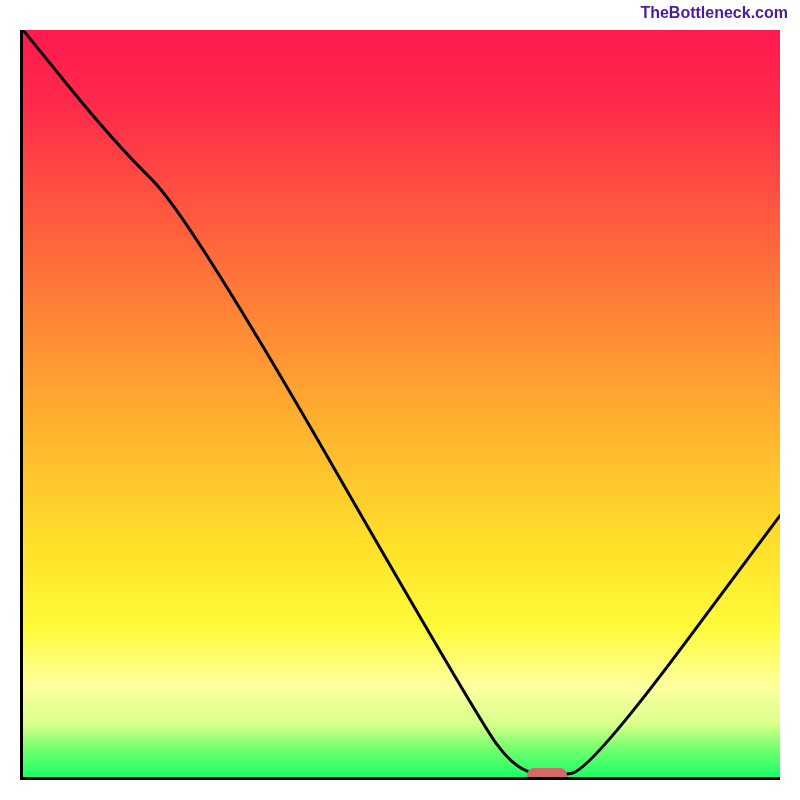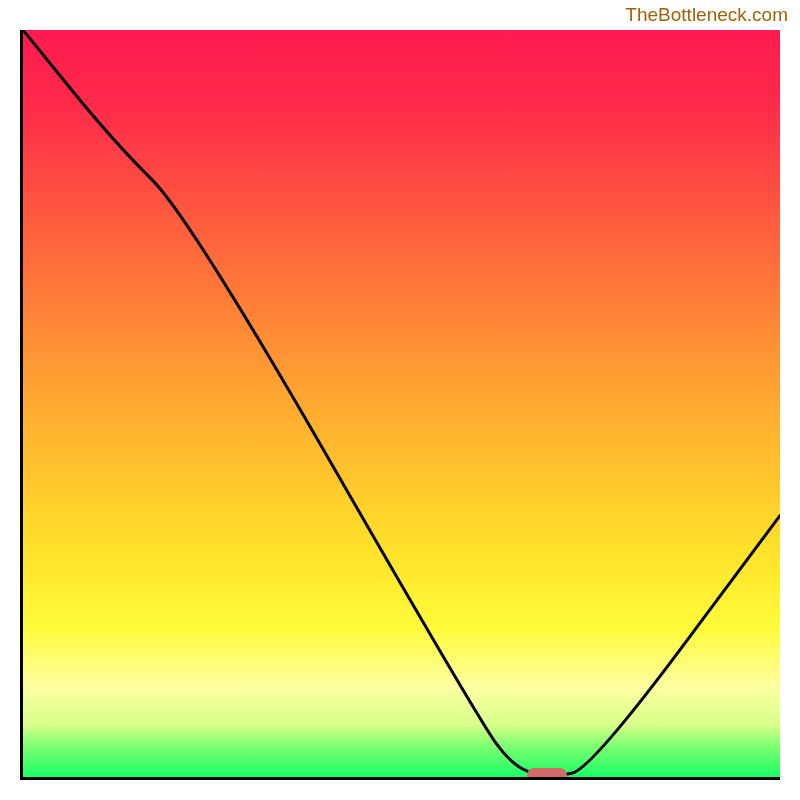--- a/index.html
+++ b/index.html
@@ -7,23 +7,23 @@
   .chart-container {
     position: relative;
     width: 800px;
     height: 800px;
   }
   .watermark {
     position: absolute;
     top: 4px;
     right: 12px;
     font-family: Arial, sans-serif;
-    font-size: 19px;
-    color: #a16207;
-    font-weight: normal;
+    font-size: 16px;
+    color: #4c1d95;
+    font-weight: bold;
     z-index: 10;
   }
   .plot-area {
     position: absolute;
     left: 20px;
     top: 30px;
     width: 760px;
     height: 750px;
     border-left: 3px solid #000;
     border-bottom: 3px solid #000;

